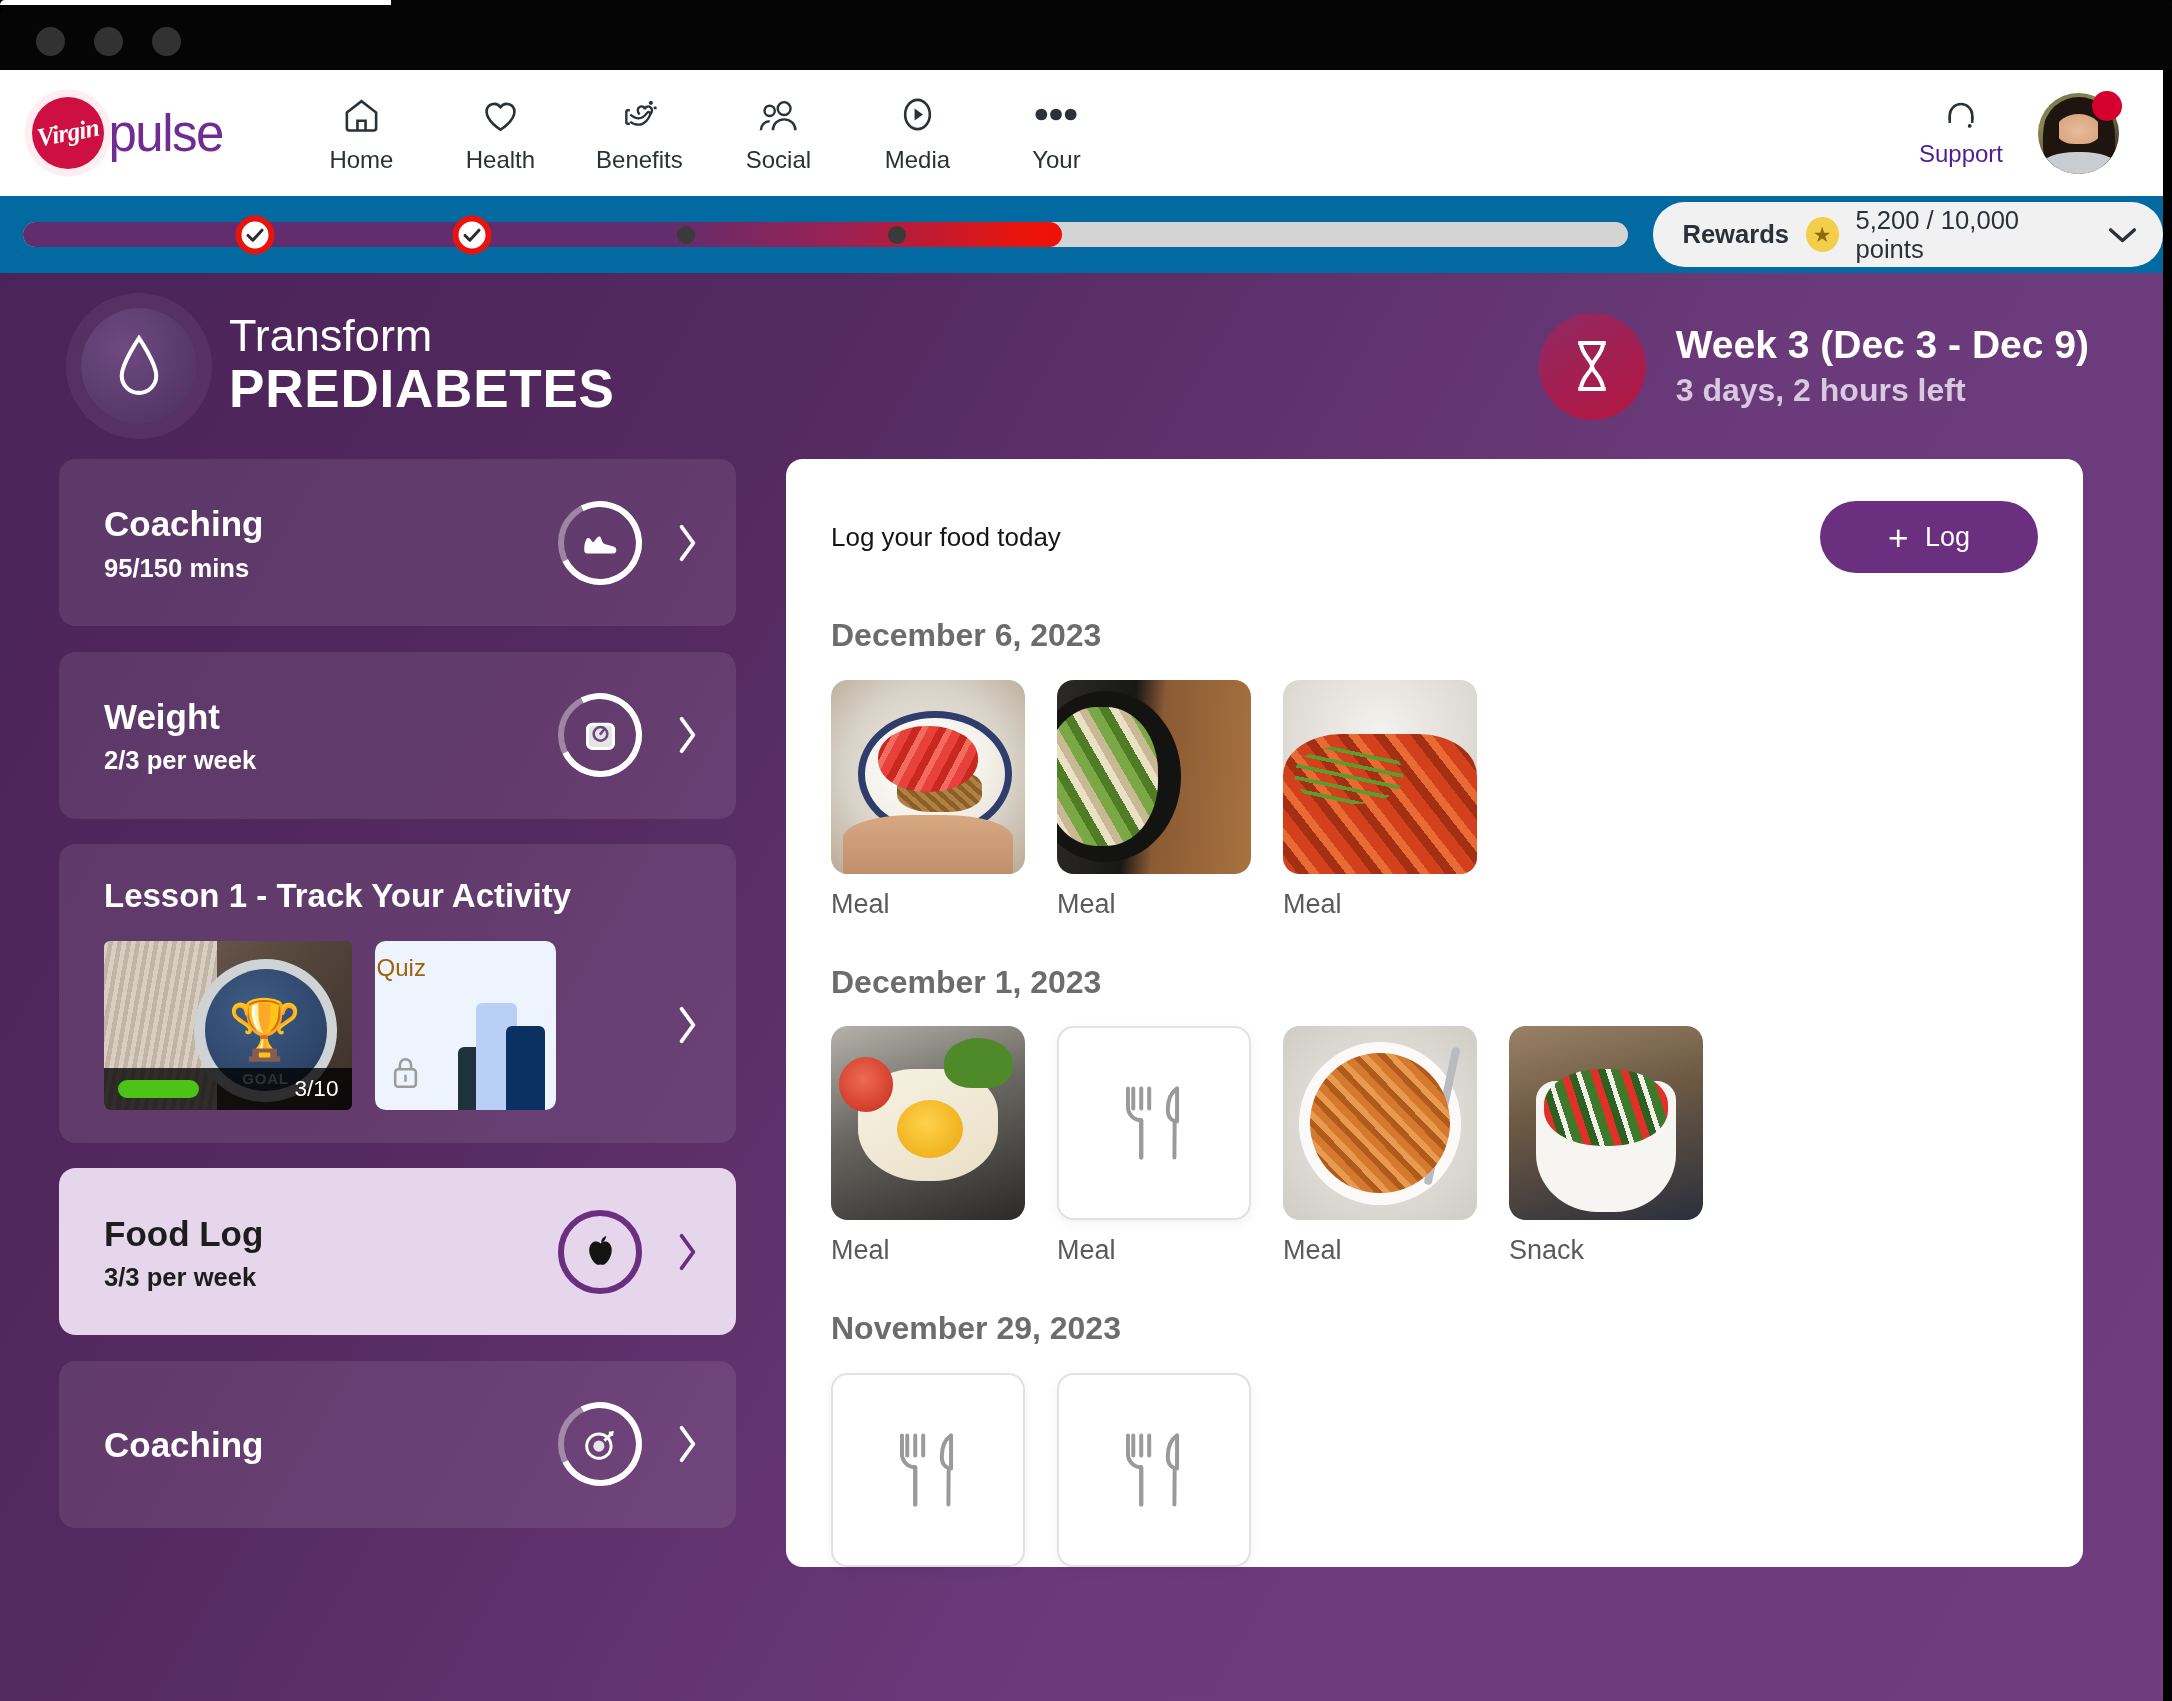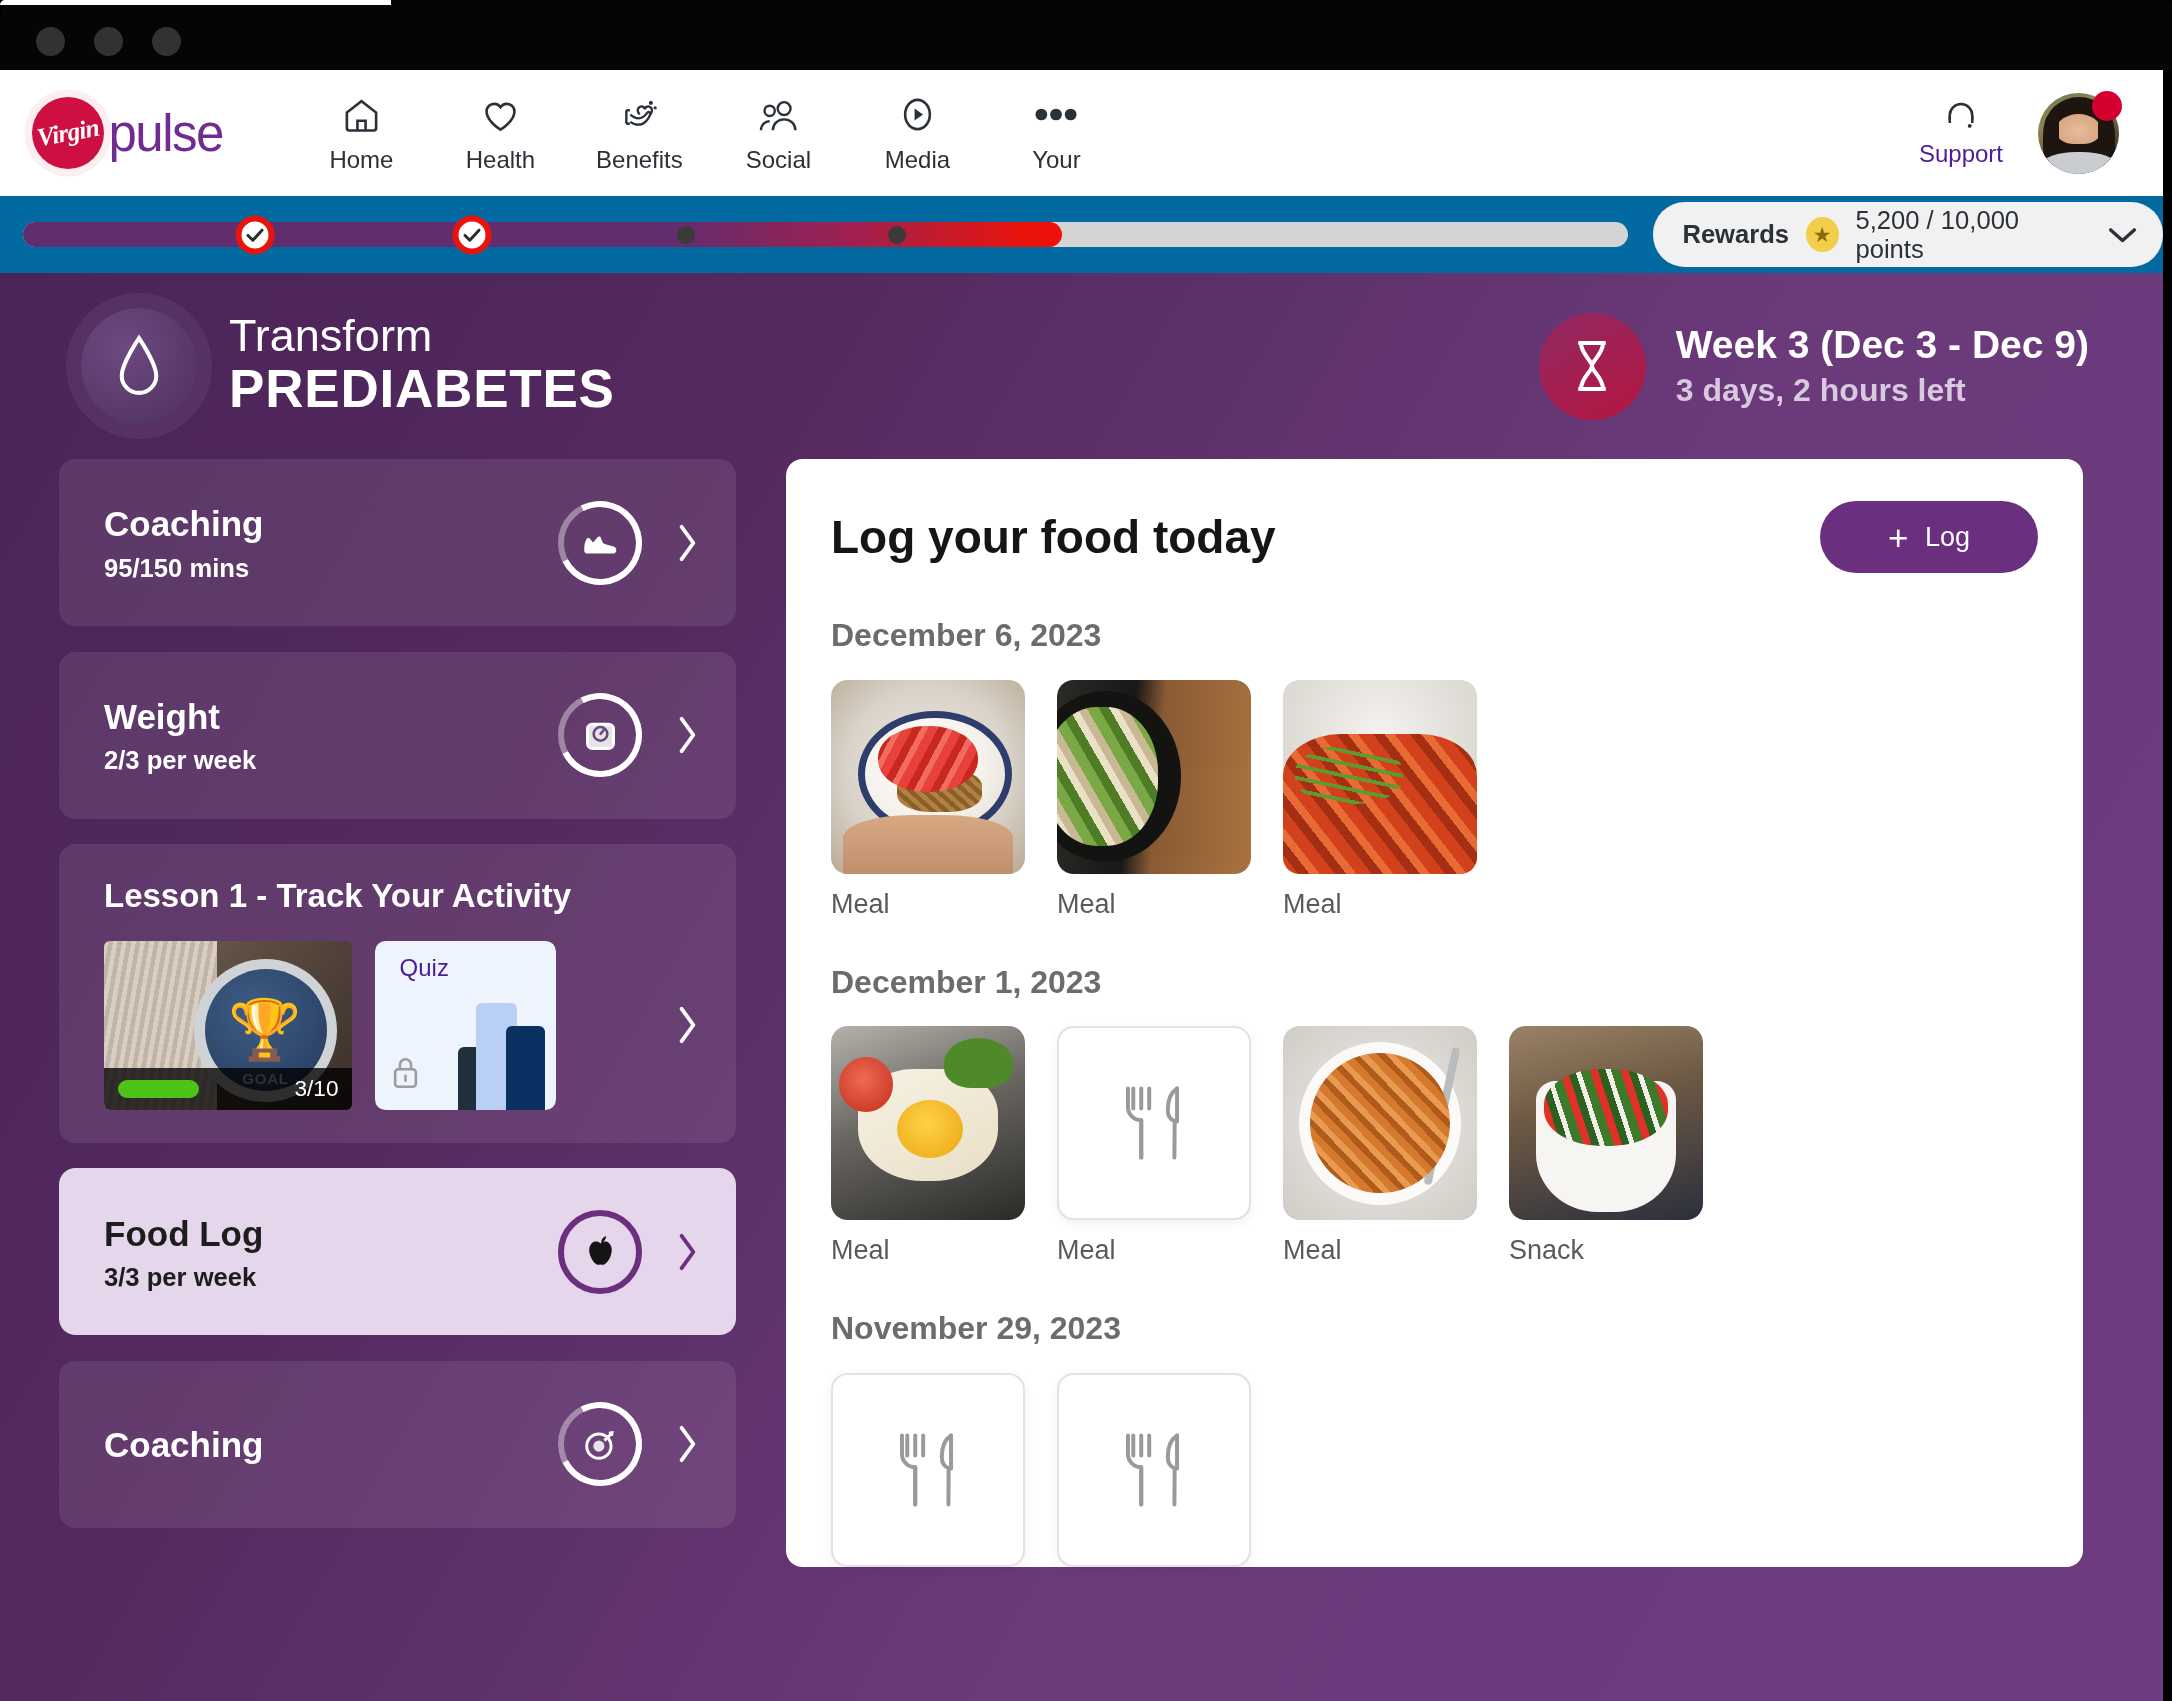--- a/index.html
+++ b/index.html
@@ -250,36 +250,36 @@
     display: flex; align-items: center; justify-content: space-between;
     padding: 0 13.5px;
   }
   .thumb .bartrack { width: 81px; height: 18px; border-radius: 9px; background: #4CC417; }
   .thumb .barcount { font-size: 22.6px; color: #fff; }
 
   .quizcard {
     position: relative; width: 181px; height: 169px; border-radius: 10.5px;
     background: #EDF4FD; overflow: hidden;
   }
-  .quizcard .qz { position: absolute; left: 25px; top: 13.5px; font-size: 24px; color: #4c1d95; }
+  .quizcard .qz { position: absolute; left: 2px; top: 13.5px; font-size: 24px; color: #a16207; }
   .quizcard .lock { position: absolute; left: 16.6px; bottom: 19.6px; }
   .quizcard .b1 { position: absolute; left: 83px; bottom: 0; width: 36px; height: 63px; background: #20313E; border-radius: 6px 6px 0 0; }
   .quizcard .b2 { position: absolute; left: 101px; bottom: 0; width: 41px; height: 107px; background: #B9CFF5; border-radius: 6px 6px 0 0; }
   .quizcard .b3 { position: absolute; left: 131px; bottom: 0; width: 39px; height: 84px; background: #0A3161; border-radius: 6px 6px 0 0; }
   .lesson-row .chev { margin-left: auto; display: flex; }
 
   
   .main-panel {
     margin-left: 50px; margin-right: 80px;
     flex: 1; background: #fff; border-radius: 16.6px;
     padding: 42px 45px 0 45px;
     min-height: 1084px;
   }
   .mp-head { display: flex; align-items: center; }
-  .mp-title { font-size: 46px; font-weight: bold; color: #151515; text-align: right; }
+  .mp-title { font-size: 26px; font-weight: normal; color: #151515; text-align: right; }
   .log-btn {
     margin-left: auto; width: 218px; height: 72px; border-radius: 36px;
     background: #6B2F80; color: #fff; border: none;
     display: flex; align-items: center; justify-content: center; gap: 16.6px;
     font-size: 27px; font-family: inherit; cursor: pointer;
   }
   .log-btn .plus { font-size: 35px; line-height: 1; font-weight: 300; }
 
   .dgroup { margin-top: 44px; }
   .dgroup .dlabel { font-size: 32px; color: #6c6c6c; font-weight: bold; }

